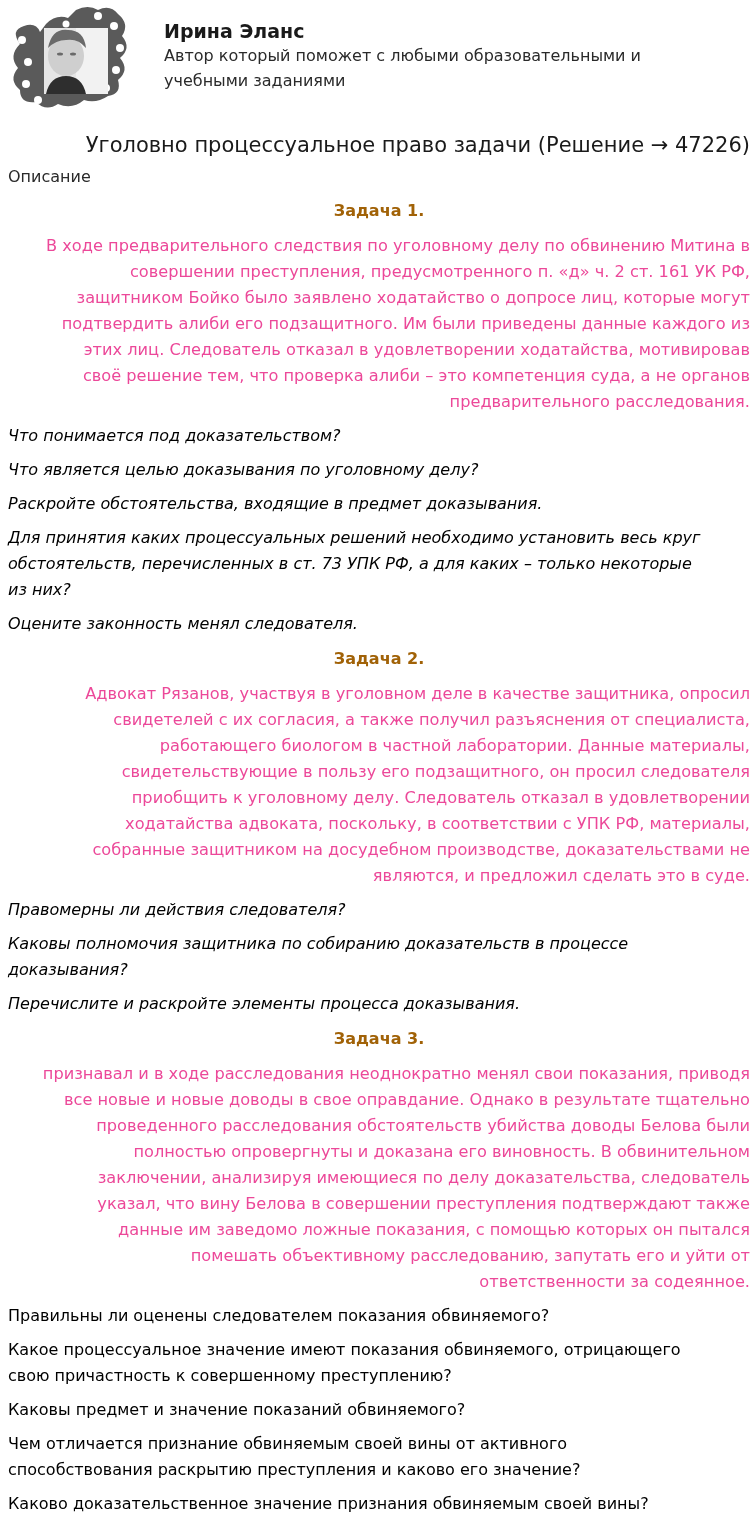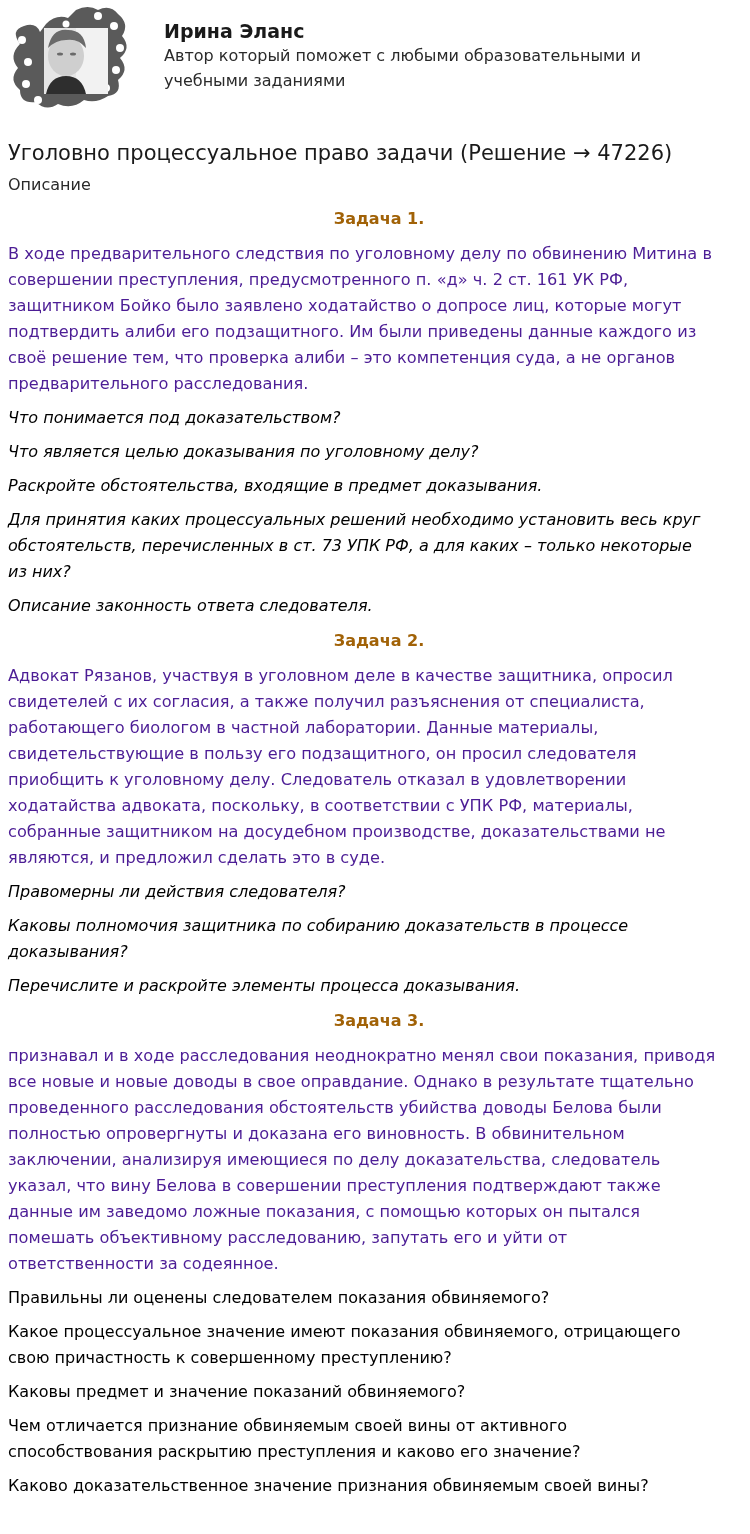--- a/index.html
+++ b/index.html
@@ -46,43 +46,45 @@
   }
   .content {
     padding: 0 0 0 8px;
     width: 750px;
     box-sizing: border-box;
     white-space: nowrap;
   }
   .page-title {
     font-size: 21px;
     font-weight: normal;
-    margin: 20px 0 0 0;
+    margin: 12px 0 0 0;
     line-height: 30px;
     color: #1a1a1a;
+    text-align: right;
   }
   .section-label {
     font-size: 16px;
     margin: 5px 0 0 0;
     line-height: 24px;
     color: #2a2a2a;
   }
   .task-title {
     font-size: 16px;
     font-weight: bold;
     margin: 10px 0 0 0;
     line-height: 24px;
     color: #a16207;
     text-align: center;
   }
   .task-body {
     font-size: 16.2px;
     line-height: 26px;
     margin: 10px 0 0 0;
-    color: #4c1d95;
+    color: #ec4899;
+    text-align: right;
   }
   .task-body .line {
     display: block;
   }
   .question {
     font-size: 16px;
     line-height: 26px;
     margin: 8px 0 0 0;
     color: #000000;
   }
@@ -128,39 +130,40 @@
   <h1 class="page-title">Уголовно процессуальное право задачи (Решение → 47226)</h1>
   <div class="section-label">Описание</div>
 
   <section>
     <div class="task-title">Задача 1.</div>
     <div class="task-body">
       <span class="line">В ходе предварительного следствия по уголовному делу по обвинению Митина в</span>
       <span class="line">совершении преступления, предусмотренного п. «д» ч. 2 ст. 161 УК РФ,</span>
       <span class="line">защитником Бойко было заявлено ходатайство о допросе лиц, которые могут</span>
       <span class="line">подтвердить алиби его подзащитного. Им были приведены данные каждого из</span>
+      <span class="line">этих лиц. Следователь отказал в удовлетворении ходатайства, мотивировав</span>
       <span class="line">своё решение тем, что проверка алиби – это компетенция суда, а не органов</span>
       <span class="line">предварительного расследования.</span>
     </div>
     <div class="question italic">
       <span class="line">Что понимается под доказательством?</span>
     </div>
     <div class="question italic">
       <span class="line">Что является целью доказывания по уголовному делу?</span>
     </div>
     <div class="question italic">
       <span class="line">Раскройте обстоятельства, входящие в предмет доказывания.</span>
     </div>
     <div class="question italic">
       <span class="line">Для принятия каких процессуальных решений необходимо установить весь круг</span>
       <span class="line">обстоятельств, перечисленных в ст. 73 УПК РФ, а для каких – только некоторые</span>
       <span class="line">из них?</span>
     </div>
     <div class="question italic">
-      <span class="line">Описание законность ответа следователя.</span>
+      <span class="line">Оцените законность менял следователя.</span>
     </div>
   </section>
 
   <section>
     <div class="task-title">Задача 2.</div>
     <div class="task-body">
       <span class="line">Адвокат Рязанов, участвуя в уголовном деле в качестве защитника, опросил</span>
       <span class="line">свидетелей с их согласия, а также получил разъяснения от специалиста,</span>
       <span class="line">работающего биологом в частной лаборатории. Данные материалы,</span>
       <span class="line">свидетельствующие в пользу его подзащитного, он просил следователя</span>

